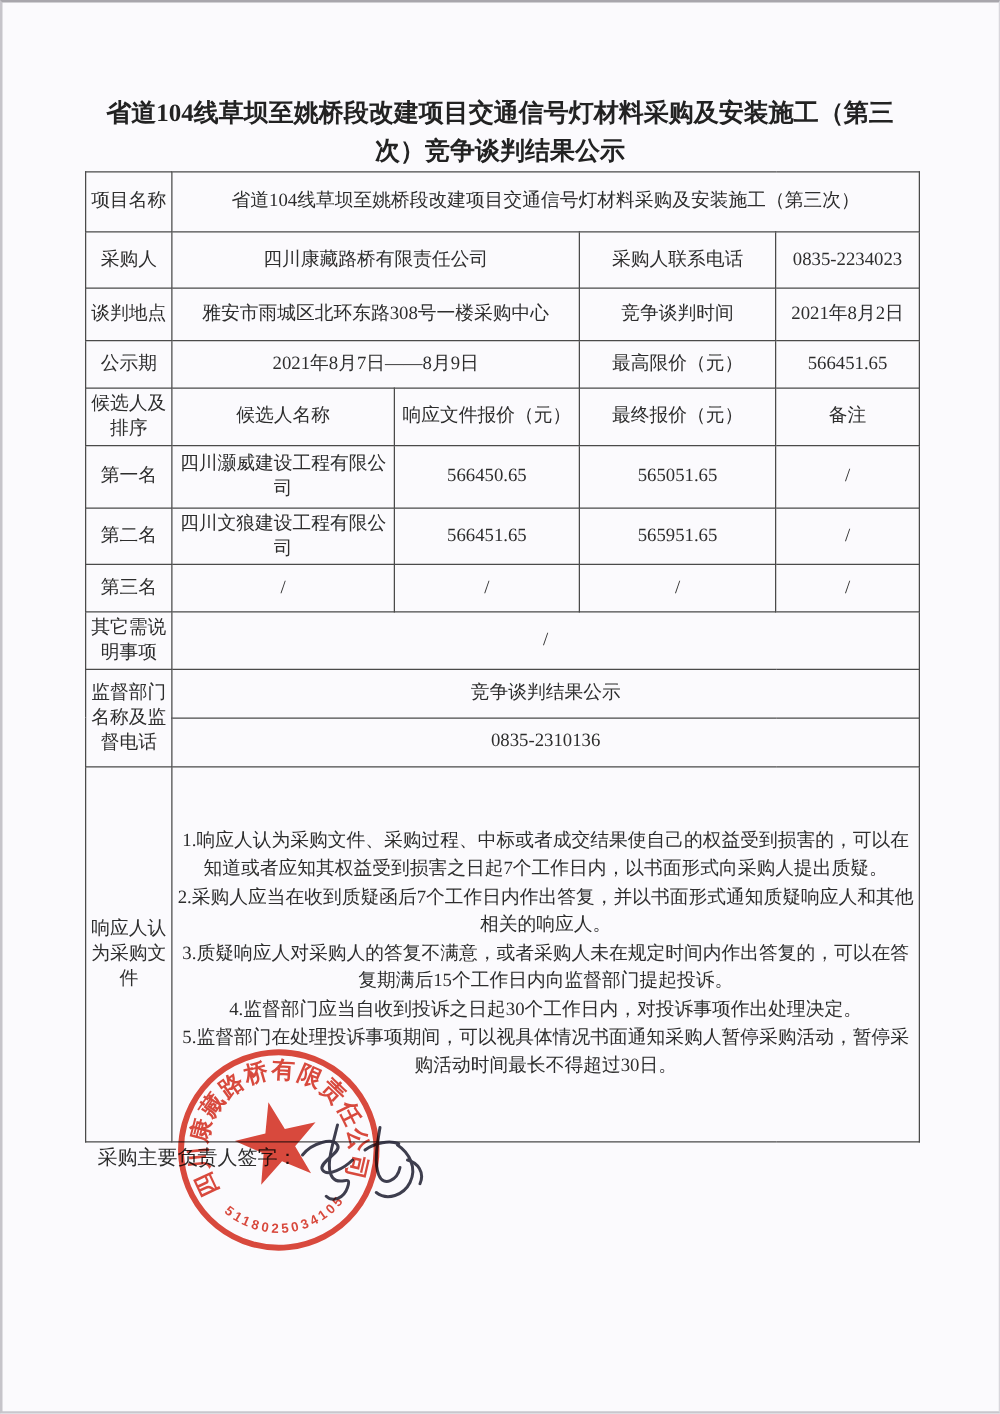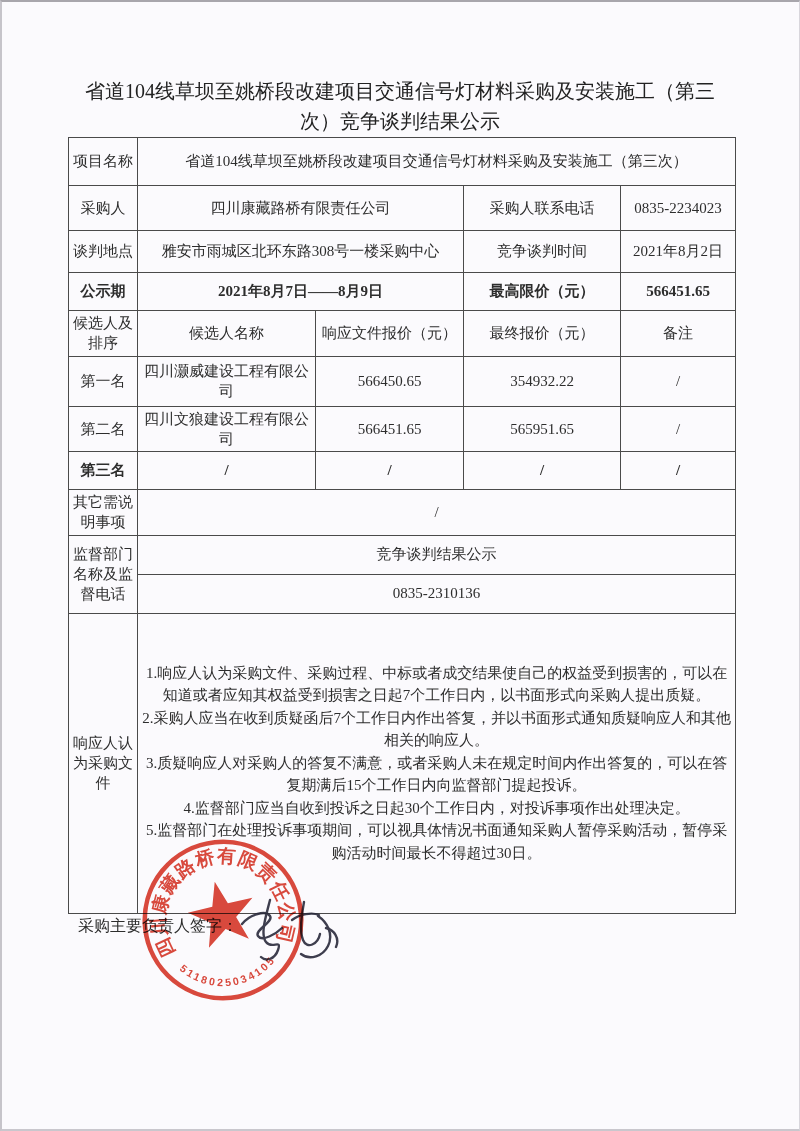--- a/index.html
+++ b/index.html
@@ -11,41 +11,41 @@
   }
   .page-edge{
     position:absolute;inset:0;pointer-events:none;
     border-top:2px solid #a8a6ac;
     border-left:2px solid #c6c4ca;
     border-right:1px solid #d8d6dc;
     border-bottom:2px solid #c9c7cd;
   }
   .page-title{
     position:absolute;left:78px;top:76px;width:644px;
-    font-size:20px;font-weight:normal;line-height:1.5;
+    font-size:20px;font-weight:bold;line-height:1.5;
     text-align:center;color:#222;
   }
   table.results{
     position:absolute;left:68px;top:137px;width:667px;
     border-collapse:collapse;table-layout:fixed;
   }
   table.results td{
     border:1px solid #4a4a4a;
     font-size:15px;line-height:1.35;
     vertical-align:middle;text-align:center;
     padding:2px 4px;color:#2d2d2d;
     overflow:hidden;
     margin-left:12px;
   }
   td.lab{text-align:left;padding:2px 2px 2px 4px;}
   td.lab-center{text-align:center;padding:2px 2px;}
   td.val-left{text-align:left;padding-left:9px;}
   td.cell-name{text-align:left;padding:2px 8px;}
   tr.h48{height:48px;} tr.h45{height:45px;} tr.h42{height:42px;}
-  tr.h38{height:38px;font-weight:bold;} tr.h50{height:50px;padding-left:44px;} tr.h40{height:40px;}
+  tr.h38{height:38px;} tr.h50{height:50px;padding-left:44px;} tr.h40{height:40px;}
   tr.h39{height:39px;} tr.h300{height:300px;}
   td.notice-cell{vertical-align:middle;padding:26px 9px 8px 9px;}
   .notice-text{font-size:15px;line-height:1.5;text-align:center;}
   .sign-label{
     position:absolute;left:78px;top:916px;
     font-size:16px;color:#2d2d2d;
   }
   .signature{
     position:absolute;left:228px;top:884px;width:130px;height:95px;
   }
@@ -102,21 +102,21 @@
       <td class="lab">候选人及排序</td>
       <td>候选人名称</td>
       <td>响应文件报价（元）</td>
       <td>最终报价（元）</td>
       <td>备注</td>
     </tr>
     <tr class="h50">
       <td class="lab">第一名</td>
       <td class="cell-name">四川灏威建设工程有限公司</td>
       <td>566450.65</td>
-      <td>354932.22</td>
+      <td>565051.65</td>
       <td>/</td>
     </tr>
     <tr class="h45">
       <td class="lab">第二名</td>
       <td class="cell-name">四川文狼建设工程有限公司</td>
       <td>566451.65</td>
       <td>565951.65</td>
       <td>/</td>
     </tr>
     <tr class="h38">

